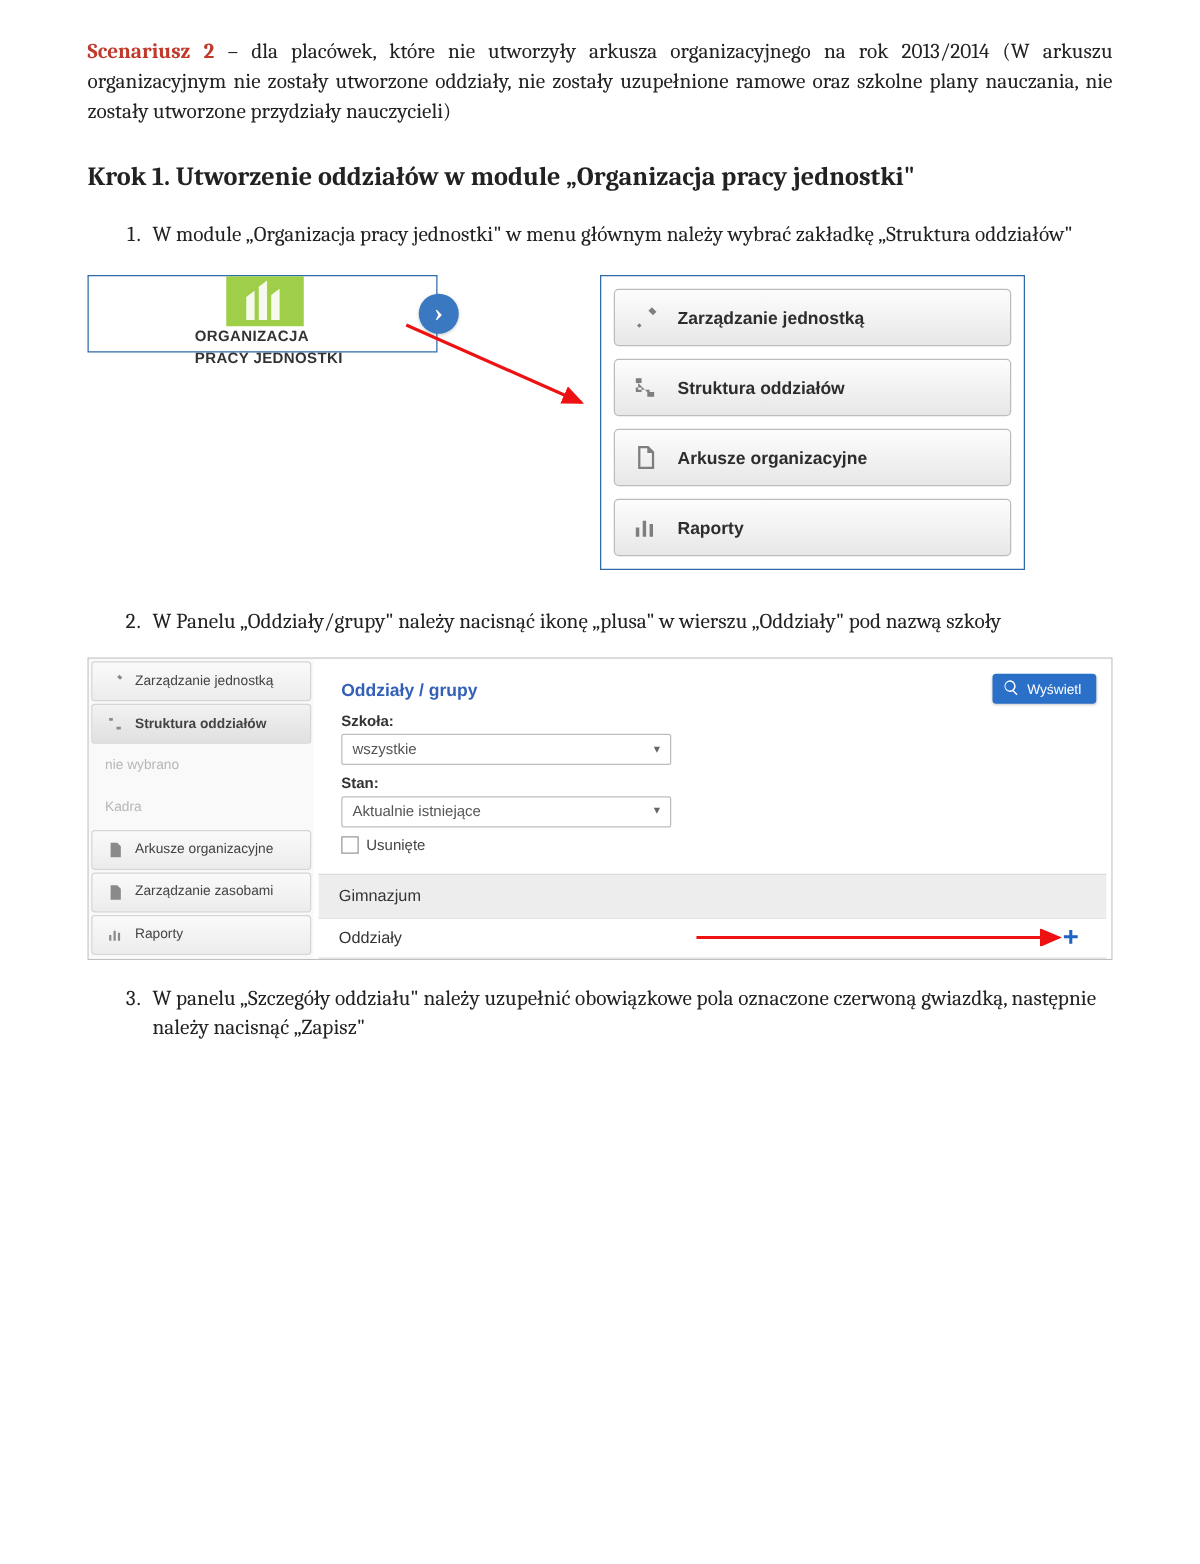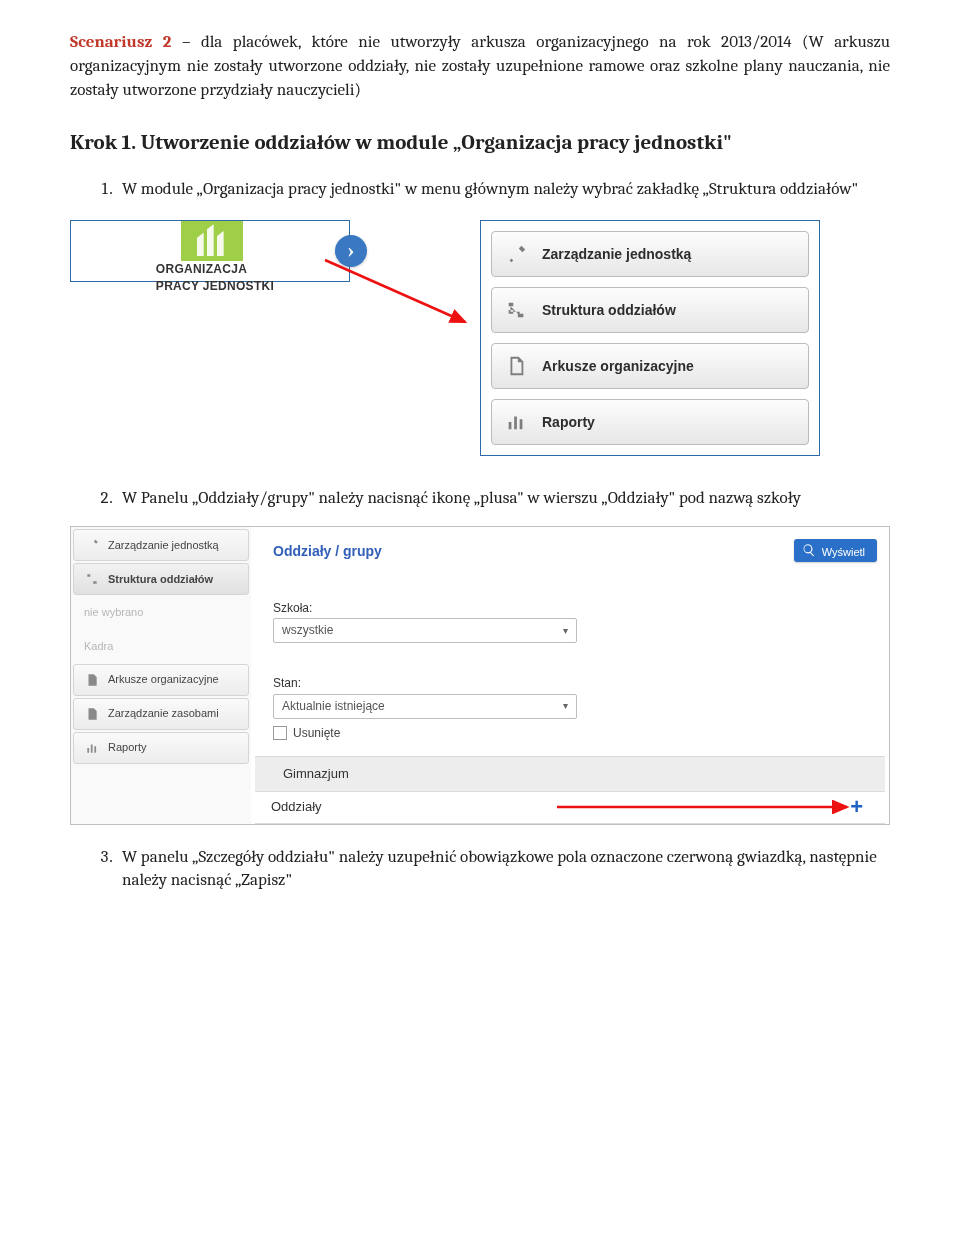--- a/index.html
+++ b/index.html
@@ -99,32 +99,32 @@
   }
   .content-title { color: #3360b8; font-weight: bold; font-size: 14px; }
   .search-btn {
     background: #2a6fc8; color: #fff; border-radius: 3px;
     padding: 4px 12px 0 8px; font-size: 11px;
     display: inline-flex; align-items: center; gap: 6px;
     box-shadow: 0 1px 2px rgba(0,0,0,0.2);
   }
   .filters { padding: 0 18px 14px 18px; font-size: 12px; color: #333; }
   .filters .row { margin-bottom: 6px; }
-  .filters .lbl { font-weight: normal; font-size: 12px; display: block; margin-bottom: 2px; margin-top: 32px; }
+  .filters .lbl { font-weight: bold; font-size: 12px; display: block; margin-bottom: 2px; }
   .select {
     display: inline-flex; justify-content: space-between; align-items: center;
-    width: 304px; border: 1px solid #bdbdbd; background: #fff;
+    width: 264px; border: 1px solid #bdbdbd; background: #fff;
     padding: 3px 8px; font-size: 12px; color: #555;
     border-radius: 2px;
   }
   .select::after { content: "▾"; color: #666; font-size: 10px; }
   .chk-row { display: flex; align-items: center; gap: 6px; font-size: 12px; color: #444; margin-top: 4px; }
   .checkbox { width: 14px; height: 14px; border: 1px solid #999; background: #fff; }
   .gray-block {
-    background: #ededed; padding: 8px 28px; font-size: 13px; color: #333;
+    background: #ededed; padding: 8px 16px; font-size: 13px; color: #333;
     border-top: 1px solid #dcdcdc;
   }
   .odd-row {
     display: flex; justify-content: space-between; align-items: center;
     padding: 0 16px; font-size: 13px; color: #333; background: #fff;
     border-top: 1px solid #dcdcdc; border-bottom: 1px solid #dcdcdc;
     position: relative;
   }
   .plus { color: #2163c4; font-size: 22px; font-weight: bold; margin-right: 6px; }
 </style>

